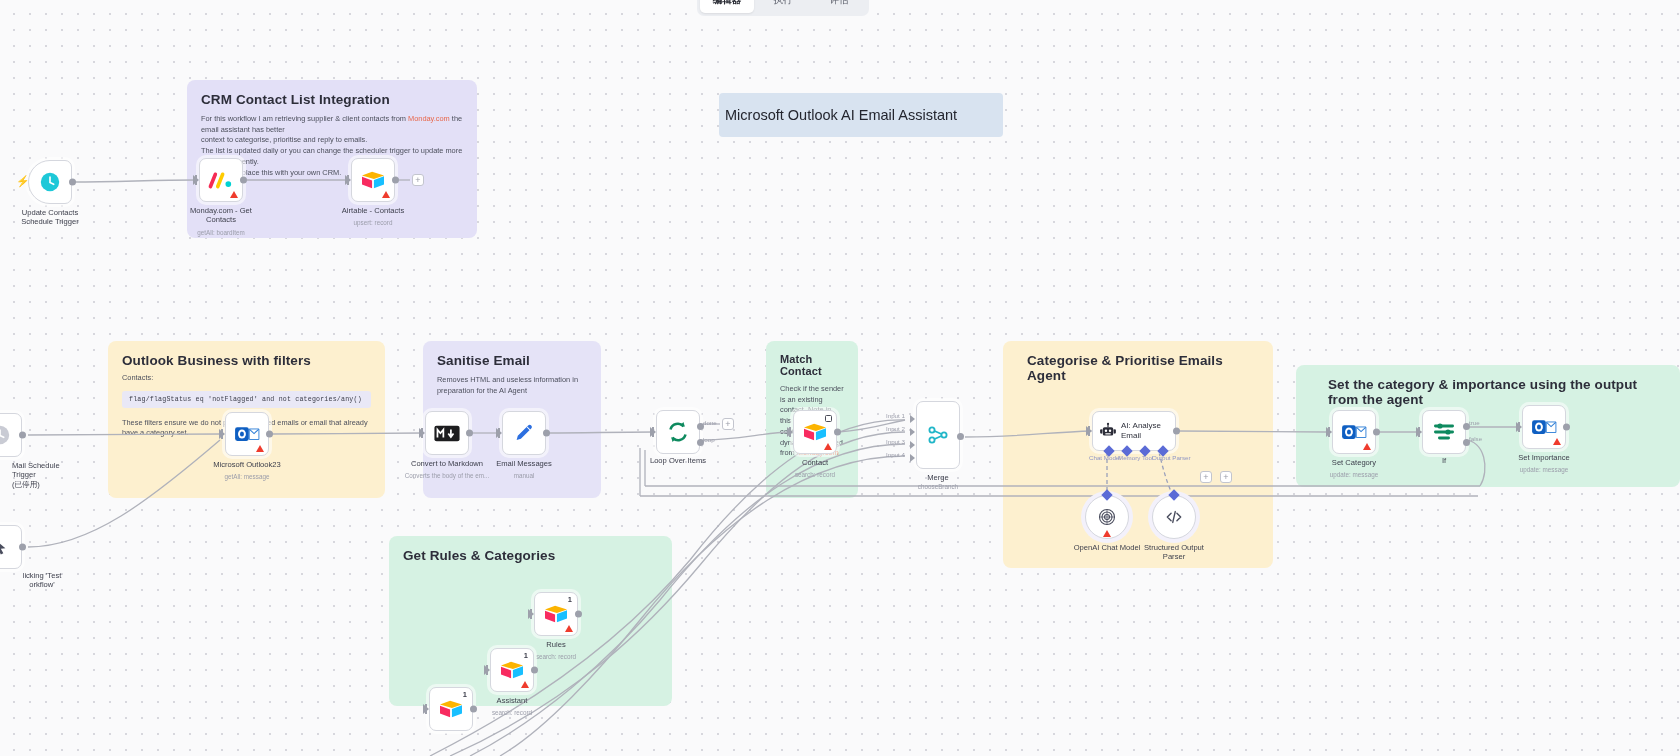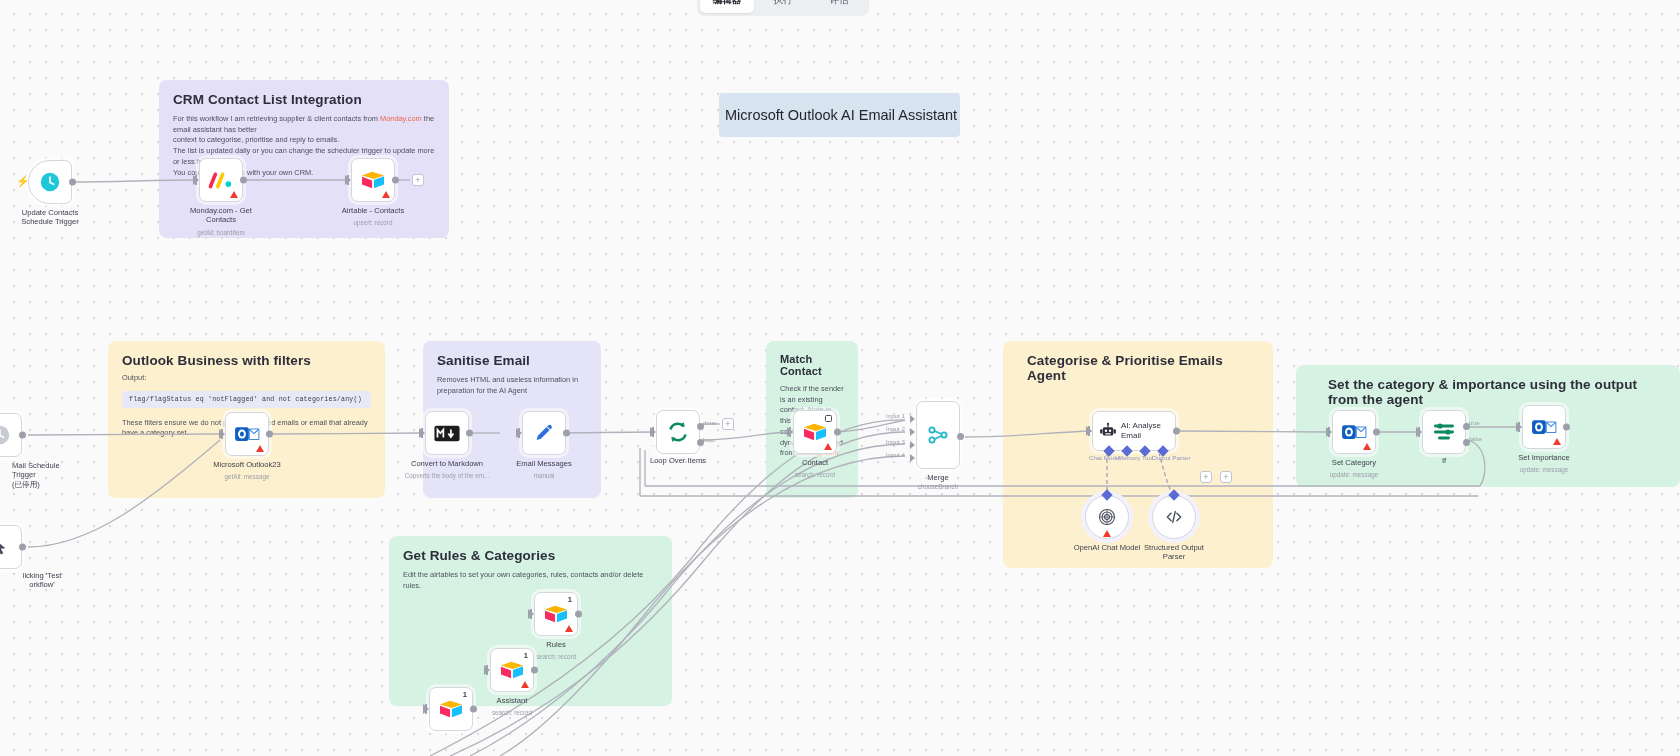--- a/index.html
+++ b/index.html
@@ -17,21 +17,21 @@
   
   svg.edges { position: absolute; left: 0; top: 0; width: 1680px; height: 756px; overflow: visible; z-index: 1; pointer-events: none; }
   svg.edges path { fill: none; stroke: #b0b2bb; stroke-width: 1.3px; }
   svg.edges path.dash { stroke-dasharray: 4 3; stroke: #9aa0bb; }
 
   
   .sticky { position: absolute; border-radius: 8px; z-index: 0; padding: 12px 14px; }
   .sticky .s-title { font-size: 13.5px; font-weight: 700; color: #2d2e3a; letter-spacing: .1px; }
   .sticky .s-body { font-size: 7.4px; line-height: 1.45; color: #4c4f5c; margin-top: 7px; }
   .sticky .s-body .lnk { color: #e8674b; text-align: center; }
-  .sticky.purple { background: #e3e0f7; }
+  .sticky.purple { background: #e3e0f7; margin-left: 28px; }
   .sticky.amber  { background: #fdf0cf; }
   .sticky.lav    { background: #e5e3f7; }
   .sticky.mint   { background: #d6f2e3; }
   .code {
     margin-top: 7px; background: #e9e8f6; border-radius: 3px;
     font-family: "Liberation Mono", monospace; font-size: 6.6px;
     color: #3a3c49; padding: 5px 7px; letter-spacing: .2px;
   }
 
   
@@ -62,21 +62,21 @@
   .bolt { position: absolute; color: #ef3b2d; font-size: 11px; z-index: 4; }
 
   .edge-label { position: absolute; font-size: 6.2px; color: #9b9daa; z-index: 3; white-space: nowrap; }
 
   
   .tabbar { position: absolute; left: 697px; top: -16px; width: 172px; height: 32px; background: #eceef2; border-radius: 7px; display: flex; align-items: center; padding: 3px; gap: 2px; z-index: 10; }
   .tabbar .tab { flex: 1; text-align: center; font-size: 9.5px; color: #5c5f6b; line-height: 26px; border-radius: 5px; }
   .tabbar .tab.active { background: #fff; color: #24262f; font-weight: 600; box-shadow: 0 1px 2px rgba(0,0,0,.08); }
 
   
-  .titlechip { position: absolute; left: 719px; top: 93px; width: 241px; height: 44px; background: #d8e3f0; border-radius: 4px; display: flex; align-items: center; padding-left: 6px; z-index: 5; }
+  .titlechip { position: absolute; left: 719px; top: 93px; width: 284px; height: 44px; background: #d8e3f0; border-radius: 4px; display: flex; align-items: center; padding-left: 6px; z-index: 5; }
   .titlechip span { font-size: 14.5px; color: #23252e; }
 
   .icon-svg { display: block; }
 </style>
 </head>
 <body>
 
 <div id="canvas">
 
   <div class="tabbar">
@@ -142,21 +142,21 @@
     <div class="s-body">
       <span>For this workflow I am retrieving supplier &amp; client contacts from </span><span class="lnk">Monday.com</span><span> the email assistant has better</span><br>
       <span>context to categorise, prioritise and reply to emails.</span><br>
       <span>The list is updated daily or you can change the scheduler trigger to update more or less frequently.</span><br>
       <span>You could replace this with your own CRM.</span>
     </div>
   </div>
 
   <div class="sticky amber" style="left:108px; top:341px; width:277px; height:157px;">
     <div class="s-title">Outlook Business with filters</div>
-    <div class="s-body" style="margin-top:5px;">Output:</div>
+    <div class="s-body" style="margin-top:5px;">Contacts:</div>
     <div class="code">flag/flagStatus eq 'notFlagged'  and not categories/any()</div>
     <div class="s-body" style="margin-top:10px;">These filters ensure we do not process flagged emails or email that already have a category set.</div>
   </div>
 
   <div class="sticky lav" style="left:389px; top:341px; width:178px; height:157px;margin-left:34px;">
     <div class="s-title">Sanitise Email</div>
     <div class="s-body">Removes HTML and useless information in preparation for the AI Agent</div>
   </div>
 
   <div class="sticky mint" style="left:766px; top:341px; width:92px; height:157px;">
@@ -168,21 +168,20 @@
   <div class="sticky amber" style="left:1003px; top:341px; width:270px; height:227px;padding-left:24px;">
     <div class="s-title">Categorise &amp; Prioritise Emails Agent</div>
   </div>
 
   <div class="sticky mint" style="left:1296px; top:365px; width:384px; height:122px;padding-left:32px;">
     <div class="s-title">Set the category &amp; importance using the output from the agent</div>
   </div>
 
   <div class="sticky mint" style="left:389px; top:536px; width:283px; height:170px;">
     <div class="s-title">Get Rules &amp; Categories</div>
-    <div class="s-body">Edit the airtables to set your own categories, rules, contacts and/or delete rules.</div>
   </div>
 
   <div class="node" style="left:28px; top:160px;">
     <div class="nbox trigger">
       <svg class="icon-svg" width="22" height="22" viewBox="0 0 24 24">
         <circle cx="12" cy="12" r="10" fill="#1ec8d8"></circle>
         <path d="M12 6.5v6l4 2" stroke="#fff" stroke-width="1.8" fill="none" stroke-linecap="round"></path>
       </svg>
       <div class="port-out"></div>
     </div>
@@ -266,21 +265,21 @@
         <path d="M4 14 V5 l3.4 4.2 L10.8 5 v9" stroke="#fff" stroke-width="2" fill="none"></path>
         <path d="M19.5 5 v6.5 M16.5 9.5 L19.5 13.5 L22.5 9.5" stroke="#fff" stroke-width="2" fill="none"></path>
       </svg>
       <div class="port-in"></div>
       <div class="port-out"></div>
     </div>
     <div class="nlabel">Convert to Markdown</div>
     <div class="nsub" style="top:61px;">Converts the body of the em...</div>
   </div>
 
-  <div class="node" style="left:502px; top:411px;margin-left:20px;">
+  <div class="node" style="left:502px; top:411px;">
     <div class="nbox">
       <svg class="icon-svg" width="22" height="22" viewBox="0 0 24 24">
         <path d="M4 19.5 L5.2 15 L16.5 3.8 a2.4 2.4 0 0 1 3.4 3.4 L8.6 18.4 Z" fill="#2c6fe0"></path>
         <path d="M15.2 5.2 L18.8 8.8" stroke="#fff" stroke-width="1.1"></path>
       </svg>
       <div class="port-in"></div>
       <div class="port-out"></div>
     </div>
     <div class="nlabel">Email Messages</div>
     <div class="nsub" style="top:61px;">manual</div>

